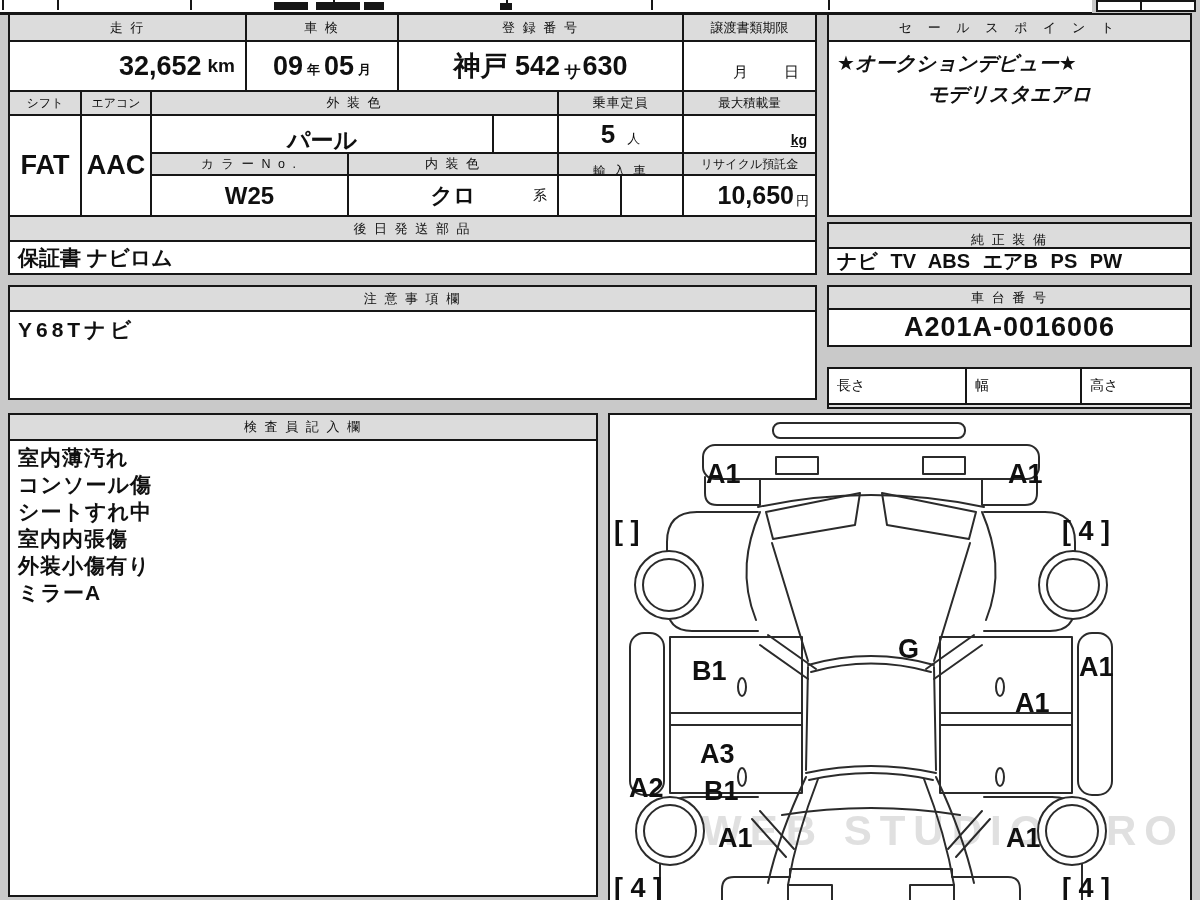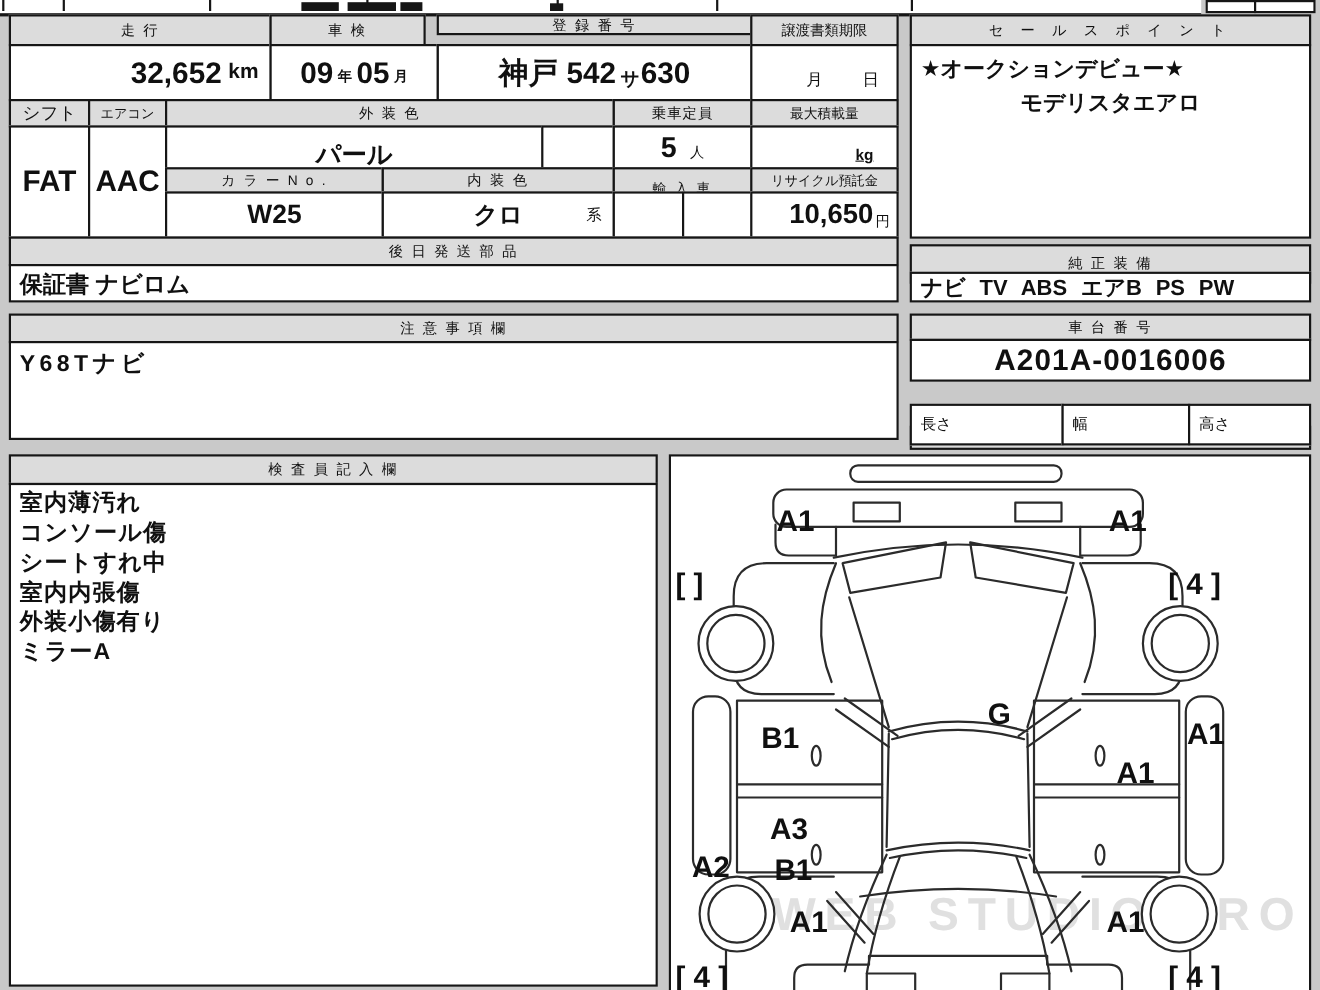--- a/index.html
+++ b/index.html
@@ -33,22 +33,22 @@
 <div class="vline" style="left:651px;top:0;height:10px;"></div>
 <div class="vline" style="left:828px;top:0;height:10px;"></div>
 <div class="smudge" style="left:274px;top:2px;width:34px;height:8px;"></div>
 <div class="smudge" style="left:316px;top:2px;width:44px;height:8px;"></div>
 <div class="smudge" style="left:364px;top:2px;width:20px;height:8px;"></div>
 <div class="smudge" style="left:500px;top:3px;width:12px;height:7px;"></div>
 <div class="c" style="left:1096px;top:0;width:46px;height:12px;"></div>
 <div class="c" style="left:1140px;top:0;width:56px;height:12px;"></div>
 
 <div class="c h" style="left:8px;top:13px;width:239px;height:29px;">走 行</div>
-<div class="c h" style="left:245px;top:13px;width:142px;height:29px;">車 検</div>
-<div class="c h" style="left:397px;top:13px;width:287px;height:19px;">登 録 番 号</div>
+<div class="c h" style="left:245px;top:13px;width:154px;height:29px;">車 検</div>
+<div class="c h" style="left:397px;top:13px;width:287px;height:29px;">登 録 番 号</div>
 <div class="c h" style="left:682px;top:13px;width:135px;height:29px;letter-spacing:0;">譲渡書類期限</div>
 
 <div class="c rgt" style="left:8px;top:40px;width:239px;height:52px;padding-right:10px;">
   <span class="big">32,652</span>
   <span style="font-size:19px;font-weight:700;margin-left:6px;">km</span>
 </div>
 <div class="c ctr" style="left:245px;top:40px;width:154px;height:52px;">
   <span class="big">09</span>
   <span class="unit">年</span>
   <span class="big" style="margin-left:4px;">05</span>
@@ -57,36 +57,36 @@
 <div class="c ctr" style="left:397px;top:40px;width:287px;height:52px;">
   <span class="big">神戸 542</span>
   <span style="font-size:17px;font-weight:700;margin:10px 1px 0 4px;">サ</span>
   <span class="big">630</span>
 </div>
 <div class="c rgt bot" style="left:682px;top:40px;width:135px;height:52px;padding:0 16px 8px 0;gap:36px;font-size:15px;">
   <span>月</span>
   <span>日</span>
 </div>
 
-<div class="c h" style="left:8px;top:90px;width:74px;height:26px;font-size:16px;letter-spacing:0;">シフト</div>
+<div class="c h" style="left:8px;top:90px;width:74px;height:26px;font-size:12px;letter-spacing:0;">シフト</div>
 <div class="c h" style="left:80px;top:90px;width:72px;height:26px;font-size:12px;letter-spacing:0;">エアコン</div>
 <div class="c h" style="left:150px;top:90px;width:409px;height:26px;">外 装 色</div>
 <div class="c h" style="left:557px;top:90px;width:127px;height:26px;letter-spacing:1px;">乗車定員</div>
 <div class="c h" style="left:682px;top:90px;width:135px;height:26px;font-size:12.5px;letter-spacing:0;">最大積載量</div>
 
 <div class="c ctr big" style="left:8px;top:114px;width:74px;height:103px;">FAT</div>
 <div class="c ctr big" style="left:80px;top:114px;width:72px;height:103px;">AAC</div>
 
 <div class="c ctr" style="left:150px;top:114px;width:344px;height:52px;font-weight:700;font-size:23px;">パール</div>
 <div class="c" style="left:492px;top:114px;width:67px;height:40px;"></div>
 <div class="c ctr" style="left:557px;top:114px;width:127px;height:40px;">
   <span style="font-weight:700;font-size:26px;">5</span>
   <span class="sm" style="margin:10px 0 0 12px;font-weight:400;">人</span>
 </div>
-<div class="c rgt bot" style="left:682px;top:114px;width:135px;height:40px;padding:0 21px 4px 0;font-size:14px;font-weight:700;text-decoration:underline;">kg</div>
+<div class="c rgt bot" style="left:682px;top:114px;width:135px;height:40px;padding:0 8px 4px 0;font-size:14px;font-weight:700;text-decoration:underline;">kg</div>
 
 <div class="c h" style="left:150px;top:152px;width:199px;height:24px;font-size:12.5px;">カ ラ ー N o .</div>
 <div class="c h" style="left:347px;top:152px;width:212px;height:24px;">内 装 色</div>
 <div class="c h" style="left:557px;top:152px;width:127px;height:39px;font-size:12.5px;">輸 入 車</div>
 <div class="c h" style="left:682px;top:152px;width:135px;height:24px;font-size:12px;letter-spacing:0;">リサイクル預託金</div>
 
 <div class="c ctr" style="left:150px;top:174px;width:199px;height:43px;font-weight:700;font-size:24px;">W25</div>
 <div class="c ctr" style="left:347px;top:174px;width:212px;height:43px;">
   <span class="med">クロ</span>
   <span style="position:absolute;right:10px;bottom:10px;font-size:14px;">系</span>
@@ -95,21 +95,21 @@
 <div class="c" style="left:620px;top:174px;width:64px;height:43px;"></div>
 <div class="c rgt" style="left:682px;top:174px;width:135px;height:43px;padding-right:6px;">
   <span style="font-weight:700;font-size:25px;">10,650</span>
   <span class="sm" style="margin:10px 0 0 2px;font-weight:400;">円</span>
 </div>
 
 <div class="c h" style="left:8px;top:215px;width:809px;height:27px;">後 日 発 送 部 品</div>
 <div class="c" style="left:8px;top:240px;width:809px;height:35px;display:flex;align-items:center;padding-left:8px;font-weight:700;font-size:21px;">保証書 ナビロム</div>
 
 <div class="c h" style="left:827px;top:13px;width:365px;height:29px;letter-spacing:6px;">セ ー ル ス ポ イ ン ト</div>
-<div class="c" style="left:827px;top:40px;width:365px;height:177px;padding:6px 8px;">
+<div class="c" style="left:827px;top:40px;width:365px;height:177px;padding:6px 8px;font-style:italic;">
   <div style="font-weight:700;font-size:20px;line-height:31px;">★オークションデビュー★</div>
   <div style="font-weight:700;font-size:20px;line-height:31px;text-align:center;">モデリスタエアロ</div>
 </div>
 
 <div class="c h" style="left:827px;top:222px;width:365px;height:36px;">純 正 装 備</div>
 <div class="c" style="left:827px;top:247px;width:365px;height:28px;display:flex;align-items:center;padding-left:8px;font-weight:700;font-size:20px;word-spacing:7px;">ナビ TV ABS エアB PS PW</div>
 
 <div class="c h" style="left:8px;top:285px;width:809px;height:27px;">注 意 事 項 欄</div>
 <div class="c" style="left:8px;top:310px;width:809px;height:90px;padding:4px 8px;font-weight:700;font-size:21px;letter-spacing:4px;">Y68Tナビ</div>
 

